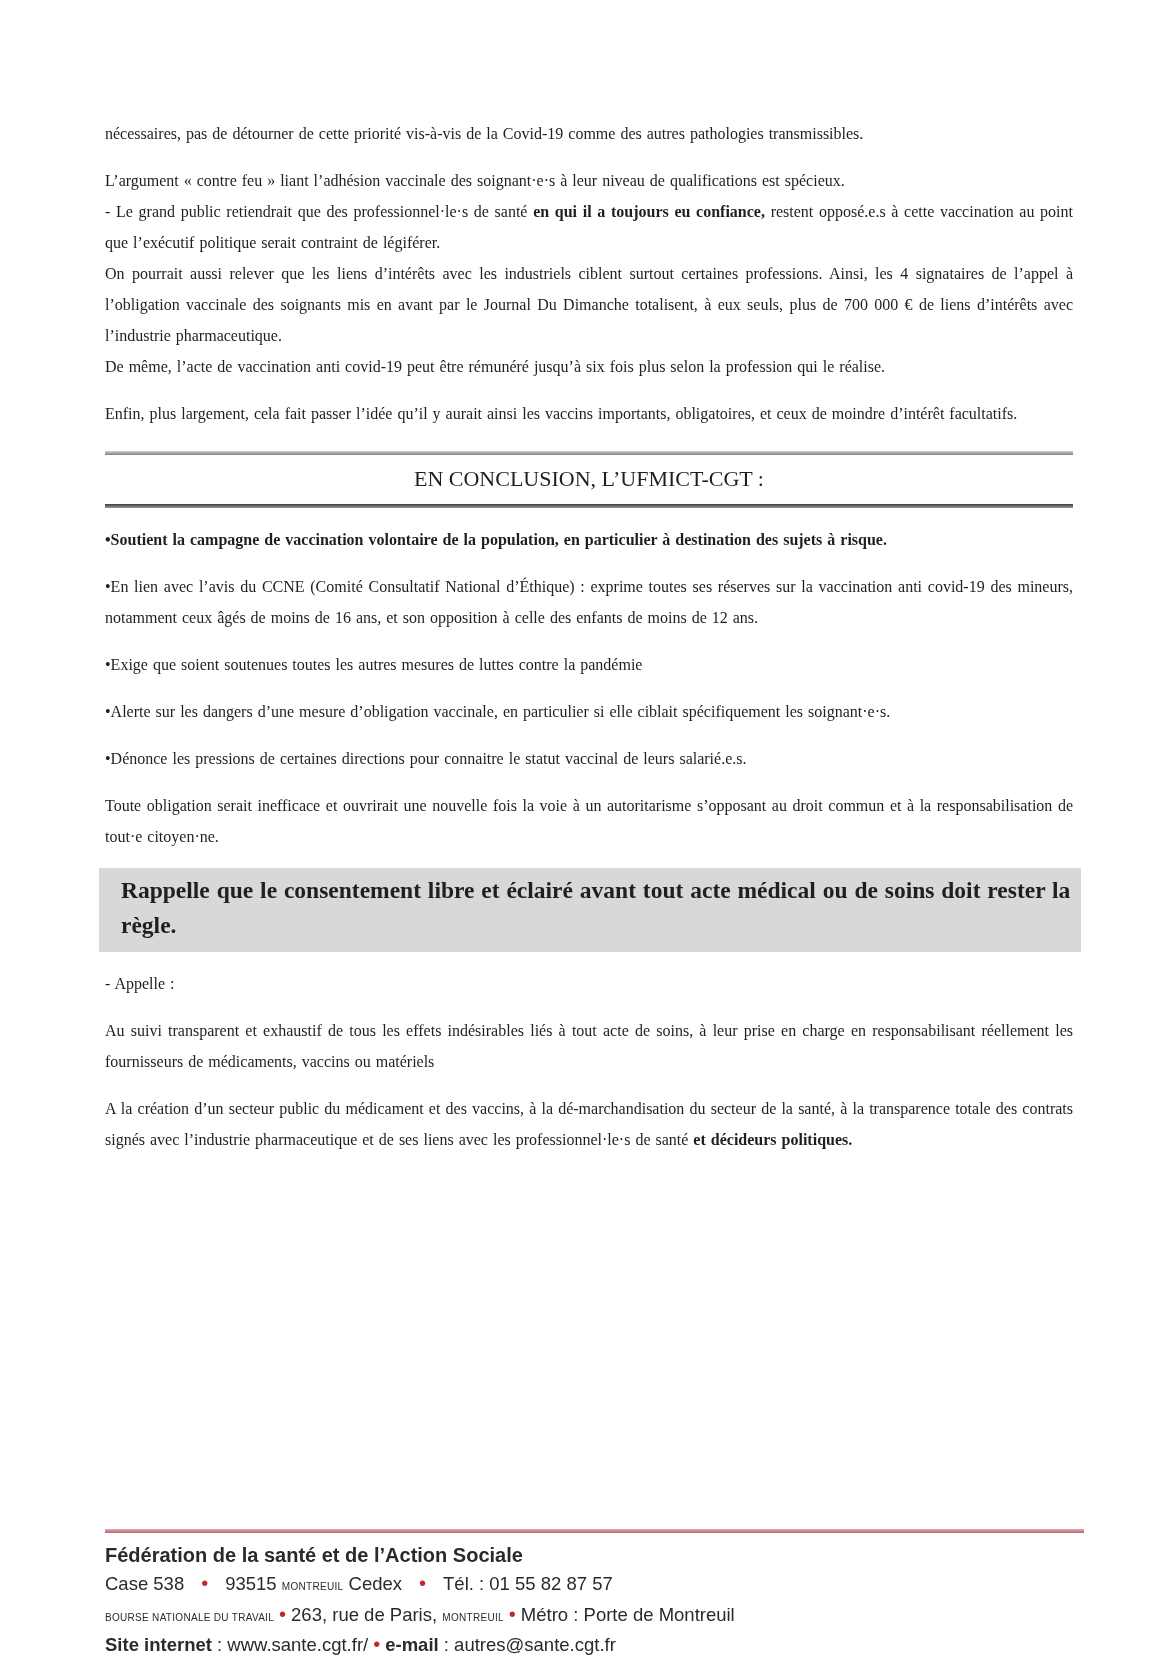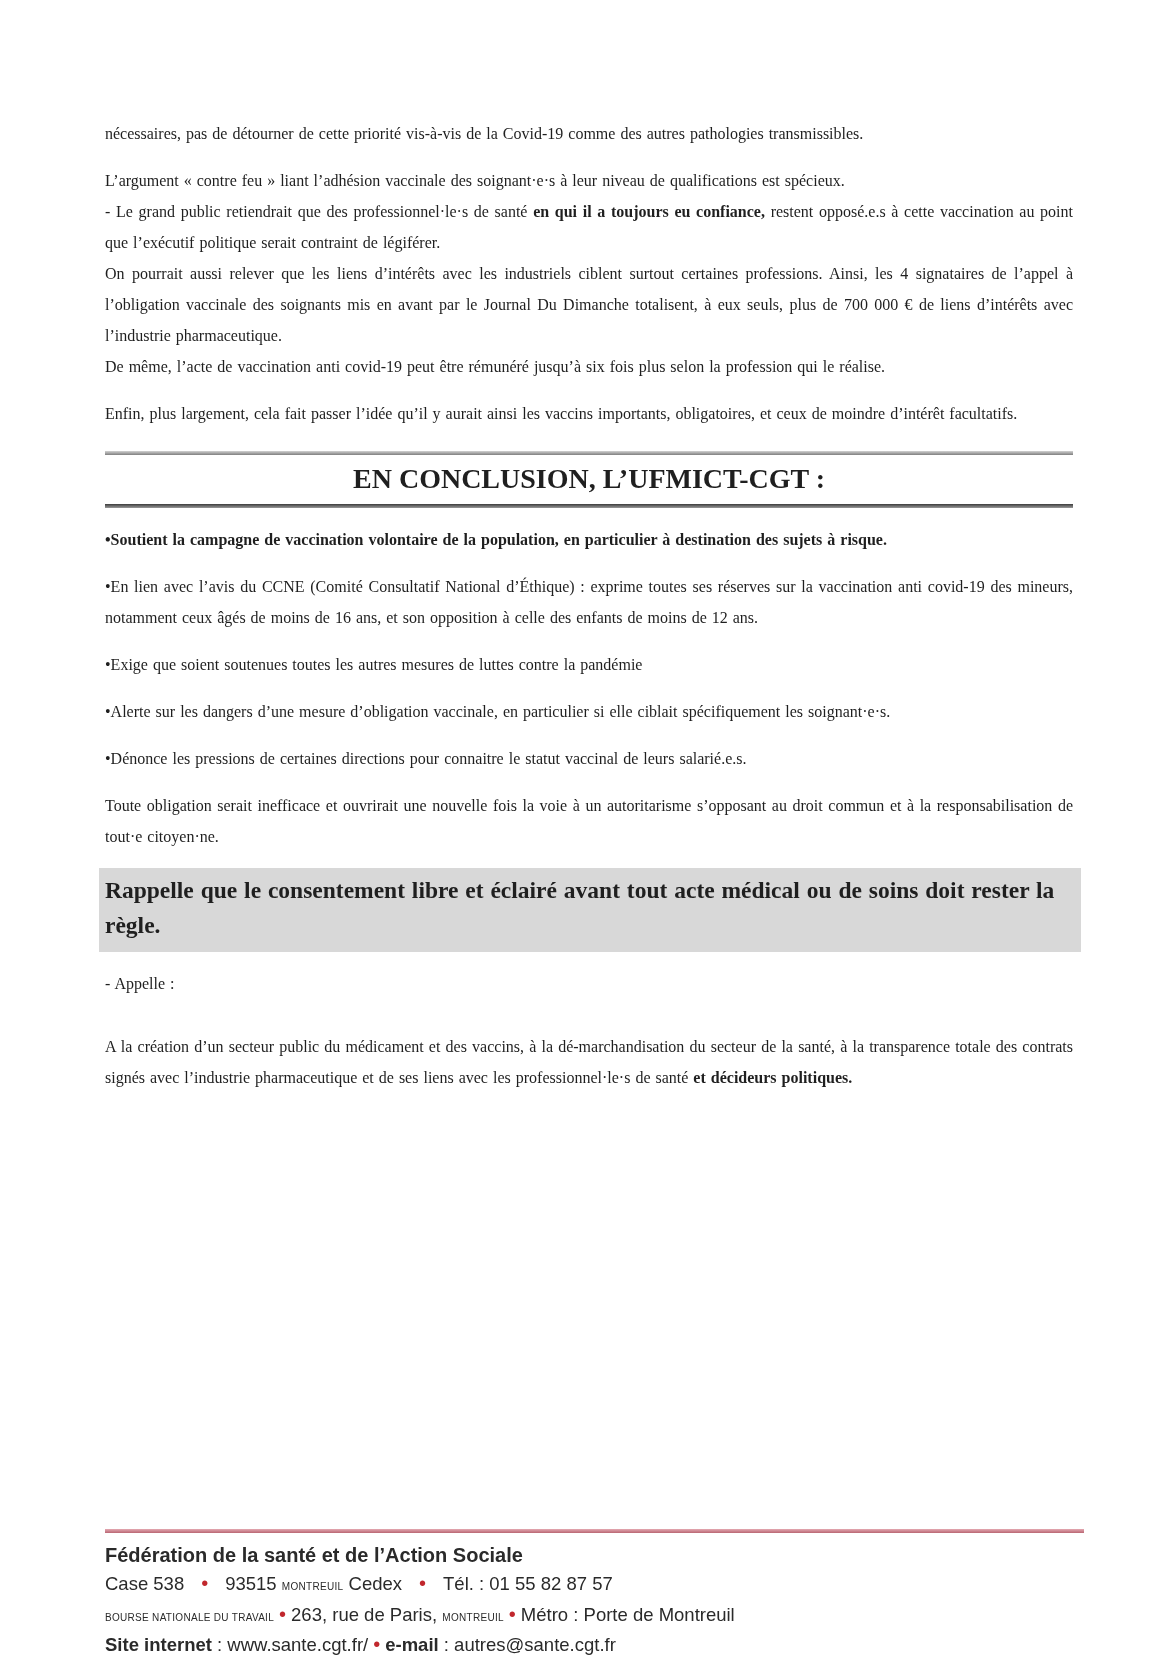--- a/index.html
+++ b/index.html
@@ -27,28 +27,28 @@
 
   .section-heading {
     margin: 22px 0 16px 0;
     text-align: center;
   }
   .rule-top    { height: 4px; background: linear-gradient(to bottom, #d2d2d2, #7f7f7f); }
   .rule-bottom { height: 4px; background: linear-gradient(to bottom, #3c3c3c, #9a9a9a); }
   .section-heading .heading-text {
     display: block;
     padding: 7px 0 8px 0;
-    font-size: 28px;
+    font-size: 22px;
     line-height: 34px;
-    font-weight: bold;
+    font-weight: normal;
   }
 
   .highlight-note {
     margin: 0 -8px 0 -6px;
-    padding: 5px 8px 9px 6px;
+    padding: 5px 8px 9px 22px;
     background: var(--highlight-bg, #d8d8d8);
     font-weight: bold;
     font-size: 23.5px;
     line-height: 35px;
     text-align: left;
   }
 
   .footer {
     position: absolute;
     left: 105px;
@@ -109,20 +109,21 @@
     <p class="para"><span>•</span><span class="">Alerte sur les dangers d’une mesure d’obligation vaccinale, en particulier si elle ciblait spécifiquement les soignant·e·s.</span></p>
     <div class="gap"></div>
     <p class="para"><span>•</span><span class="">Dénonce les pressions de certaines directions pour connaitre le statut vaccinal de leurs salarié.e.s.</span></p>
     <div class="gap"></div>
     <p class="para"><span class="">Toute obligation serait inefficace et ouvrirait une nouvelle fois la voie à un autoritarisme s’opposant au droit commun et à la responsabilisation de tout·e citoyen·ne.</span></p>
     <div class="gap"></div>
     <p class="para highlight-note"><span class="">Rappelle que le consentement libre et éclairé avant tout acte médical ou de soins doit rester la règle.</span></p>
     <div class="gap"></div>
     <p class="para"><span class="">- Appelle :</span></p>
     <div class="gap"></div>
+    <p class="para"><span class="">Au suivi transparent et exhaustif de tous les effets indésirables liés à tout acte de soins,  à leur prise en charge en responsabilisant réellement les fournisseurs de médicaments, vaccins ou matériels</span></p>
     <div class="gap"></div>
     <p class="para"><span class="">A la création d’un secteur public du médicament et des vaccins, à la dé-marchandisation du secteur de la santé, à la transparence totale des contrats signés avec l’industrie pharmaceutique et de ses liens avec les professionnel·le·s de santé </span><span class="seg-b ">et décideurs politiques.</span></p>
   </div>
 
 <div class="footer">
   <div class="footer-rule"></div>
   <div class="footer-org">Fédération de la santé et de l’Action Sociale</div>
   <div id="footer-lines">
       <div class="footer-line"><span class="">Case 538</span><span class="dot wide">•</span><span class="">93515 </span><span class="sc">MONTREUIL</span><span class=""> Cedex</span><span class="dot wide">•</span><span class="">Tél. : 01 55 82 87 57</span></div>
       <div class="footer-line"><span class="sc">BOURSE NATIONALE DU TRAVAIL</span><span class="dot">•</span><span class="">263, rue de Paris, </span><span class="sc">MONTREUIL</span><span class="dot">•</span><span class="">Métro : Porte de Montreuil</span></div>

